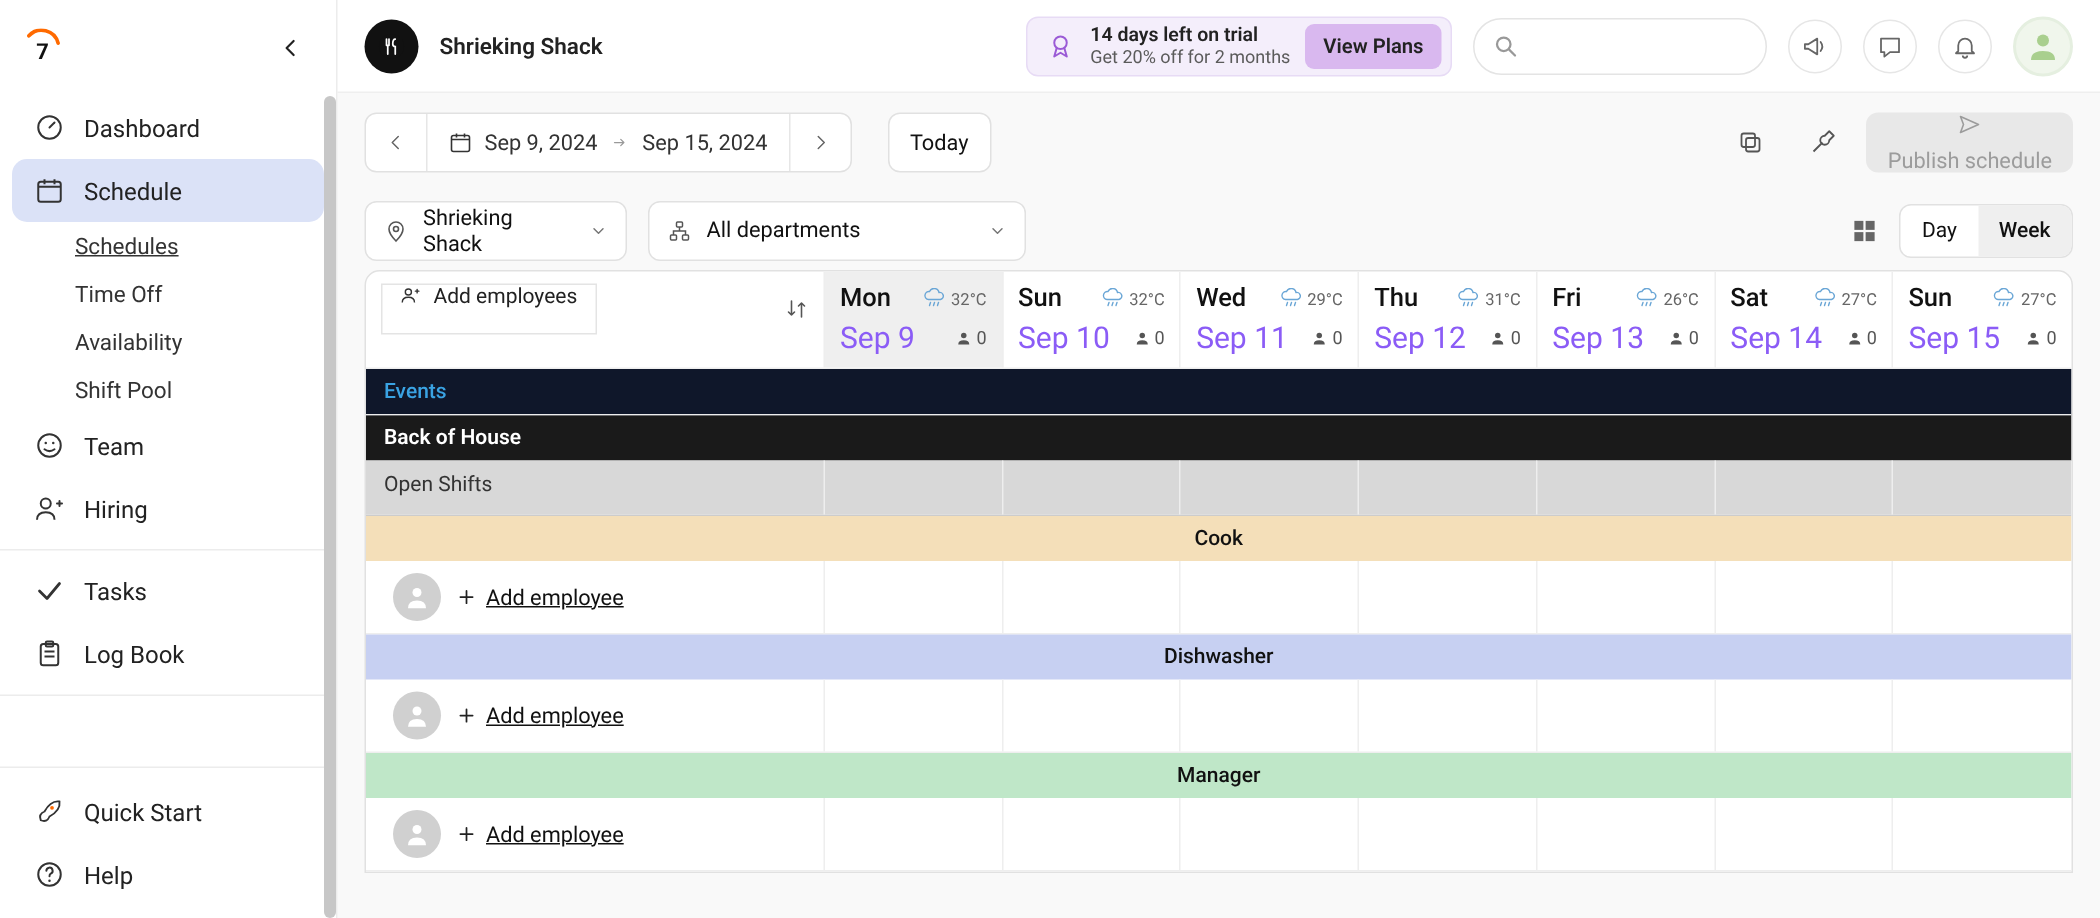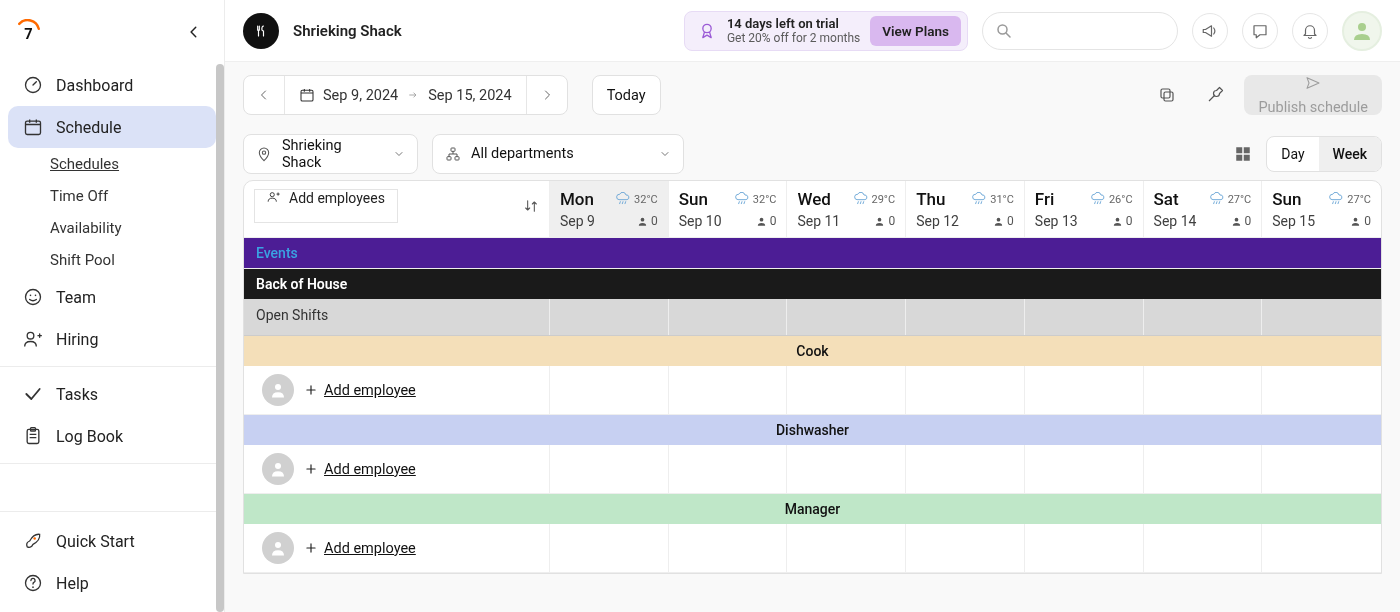--- a/index.html
+++ b/index.html
@@ -73,25 +73,25 @@
   .head-row { border-bottom: 1px solid #eee; }
   .head-left { display: flex; align-items: center; gap: 10px; }
   .add-emp-btn { display: flex; gap: 8px; border: 1px solid #e4e4e4; border-radius: 0; height: 34px; padding: 0 12px; font-size: 14px; cursor: pointer; color:#222; }
   .sort-ico { margin-left: auto; color:#555; }
   .head-cell { position: relative; }
   .head-cell.today { background: #efefef; }
   .day-top { display: flex; align-items: center; justify-content: space-between; }
   .day-name { font-size: 17px; font-weight: 500; color: #111; }
   .weather { display: flex; align-items: center; gap: 3px; font-size: 11px; color: #666; }
   .day-bottom { display: flex; align-items: center; justify-content: space-between; margin-top: 4px; }
-  .day-date { font-size: 14px; color: #404040; }
+  .day-date { font-size: 20px; color: #8b5cf6; }
   .count { display: flex; align-items: center; gap: 3px; font-size: 12px; color: #555; }
 
   .section-label { grid-column: 1 / -1; padding: 7px 12px; font-size: 14px; font-weight: 500; }
-  .events-label { color: #3aa3e3; border-bottom: 1px solid #eee; background:#4c1d95;}
+  .events-label { color: #3aa3e3; border-bottom: 1px solid #eee; background:#0f172a;}
   .group-label { background: #1a1a1a; color: #fff; font-weight: 600; }
   .open-shifts-row .cell { background: #d8d8d8; height: 36px; }
   .open-shifts-row .first { font-size:14px; padding:8px 12px; color:#333; }
   .open-shifts-row { border-bottom: 1px solid #ccc; }
 
   .role-header { padding: 7px 12px; font-size:14px; font-weight:500;text-align:center; }
   .role-cook { background: #f4dfb9; }
   .role-dish { background: #c7d0f2; }
   .role-mgr  { background: #bfe7c8; }
   .body-row { border-bottom: 1px solid #eee; }

